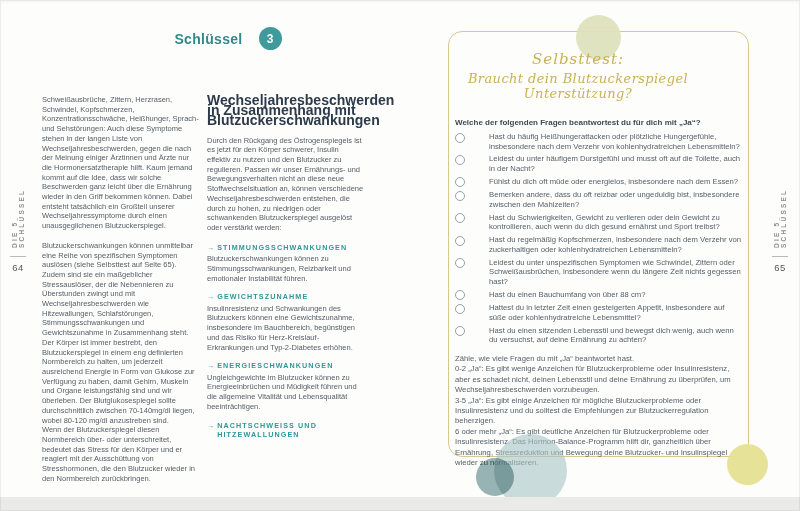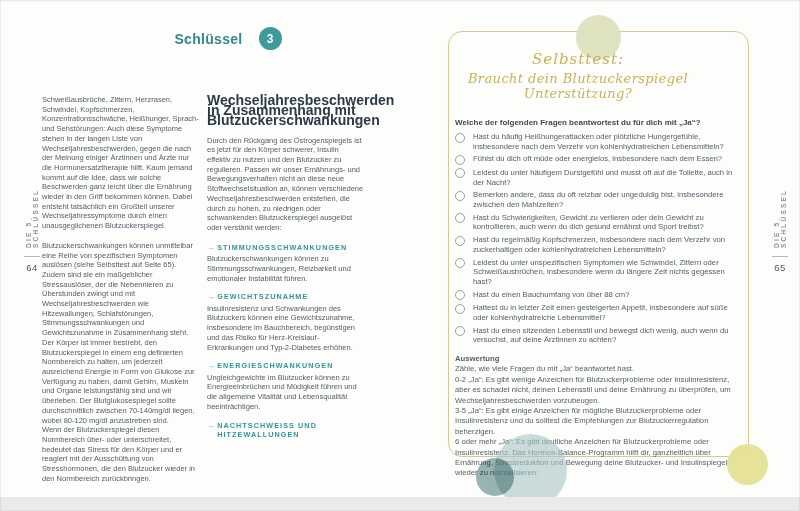--- a/index.html
+++ b/index.html
@@ -9,21 +9,21 @@
     font-family:"Liberation Sans", sans-serif;
     -webkit-font-smoothing:antialiased;
   }
   .spread{position:absolute;inset:0;background:#fdfdfc;}
   .photo-edge{position:absolute;inset:0;pointer-events:none;z-index:9;
     box-shadow:inset 0 0 0 1px rgba(0,0,0,0.05), inset 0 2px 3px rgba(0,0,0,0.04);}
   .photo-bottom{position:absolute;left:0;right:0;top:497px;height:14px;background:#eaeae8;z-index:6;}
 
   
   .sidebar{position:absolute;top:176px;width:26px;display:flex;flex-direction:column;align-items:center;z-index:4;}
-  .sidebar-left{left:19px;}
+  .sidebar-left{left:5px;}
   .sidebar-right{left:767px;}
   .vlabel{
     writing-mode:vertical-rl;transform:rotate(180deg);
     font-size:6.5px;font-weight:bold;letter-spacing:2.2px;color:#8f8f8d;height:72px;
   }
   .side-divider{width:16px;border:none;border-top:1px solid #b9b9b7;margin:8px 0 5px 0;}
   .page-number{font-size:9.5px;color:#54585b;letter-spacing:.5px;}
 
   
   .title-block{position:absolute;left:98px;top:27px;width:260px;text-align:center;z-index:3;}
@@ -57,21 +57,21 @@
     border:1px solid #d9c88c;border-radius:14px;z-index:2;background:transparent;
   }
   .script-heading{position:absolute;left:428px;top:50px;width:300px;text-align:center;z-index:3;
     font-family:"DejaVu Serif", serif;font-style:italic;color:#c9b253;}
   .script-line1{font-size:15px;letter-spacing:1px;}
   .script-line2{font-size:13px;letter-spacing:.4px;margin-top:3px;}
 
   .selftest-content{position:absolute;left:455px;top:118px;width:287px;z-index:3;}
   .quiz-intro{font-size:8px;font-weight:bold;color:#3e4a54;margin:0 0 5px 0;}
   .question-list{list-style:none;margin:0;padding:0;}
-  .question-list li{display:flex;gap:8px;margin-bottom:3px;font-size:7.7px;line-height:9.7px;color:#535f68;}
+  .question-list li{display:flex;gap:24px;margin-bottom:3px;font-size:7.7px;line-height:9.7px;color:#535f68;}
   .checkbox{flex:none;width:8px;height:8px;border:1.2px solid #92a2aa;border-radius:50%;margin-top:.5px;background:#ffffff;}
   .evaluation{margin-top:9px;}
   .eval-heading{font-size:8px;font-weight:bold;color:#3e4a54;margin:0 0 3px 0;}
   .evaluation p{margin:0;font-size:7.7px;line-height:10.4px;color:#535f68;}
 
   
   .circle{position:absolute;border-radius:50%;}
   .c-top-sage{left:576px;top:15px;width:45px;height:45px;background:#dde1bd;opacity:.95;z-index:2;}
   .c-bottom-big{left:494px;top:434px;width:73px;height:73px;background:#a8c5c4;opacity:.6;z-index:4;}
   .c-bottom-dark{left:476px;top:458px;width:38px;height:38px;background:#7fa2a3;opacity:.8;mix-blend-mode:multiply;z-index:5;}
@@ -151,28 +151,28 @@
 
   <div class="selftest-content">
     <p class="quiz-intro">Welche der folgenden Fragen beantwortest du für dich mit „Ja“?</p>
     <ul class="question-list">
       <li>
         <span class="checkbox"></span>
         <span>Hast du häufig Heißhungerattacken oder plötzliche Hungergefühle, insbesondere nach dem Verzehr von kohlenhydratreichen Lebensmitteln?</span>
       </li>
       <li>
         <span class="checkbox"></span>
+        <span>Leidest du unter häufigem Durstgefühl und musst oft auf die Toilette, auch in der Nacht?</span>
+      </li>
+      <li>
+        <span class="checkbox"></span>
         <span>Fühlst du dich oft müde oder energielos, insbesondere nach dem Essen?</span>
       </li>
       <li>
         <span class="checkbox"></span>
-        <span>Leidest du unter häufigem Durstgefühl und musst oft auf die Toilette, auch in der Nacht?</span>
-      </li>
-      <li>
-        <span class="checkbox"></span>
         <span>Bemerken andere, dass du oft reizbar oder ungeduldig bist, insbesondere zwischen den Mahlzeiten?</span>
       </li>
       <li>
         <span class="checkbox"></span>
         <span>Hast du Schwierigkeiten, Gewicht zu verlieren oder dein Gewicht zu kontrollieren, auch wenn du dich gesund ernährst und Sport treibst?</span>
       </li>
       <li>
         <span class="checkbox"></span>
         <span>Hast du regelmäßig Kopfschmerzen, insbesondere nach dem Verzehr von zuckerhaltigen oder kohlenhydratreichen Lebensmitteln?</span>
       </li>
@@ -183,25 +183,24 @@
       <li>
         <span class="checkbox"></span>
         <span>Hast du einen Bauchumfang von über 88 cm?</span>
       </li>
       <li>
         <span class="checkbox"></span>
         <span>Hattest du in letzter Zeit einen gesteigerten Appetit, insbesondere auf süße oder kohlenhydratreiche Lebensmittel?</span>
       </li>
       <li>
         <span class="checkbox"></span>
-        <span>Hast du einen sitzenden Lebensstil und bewegst dich wenig, auch wenn du versuchst, auf deine Ärztinnen zu achten?</span>
+        <span>Hast du einen sitzenden Lebensstil und bewegst dich wenig, auch wenn du versuchst, auf deine Ernährung zu achten?</span>
       </li>
     </ul>
     <div class="evaluation">
-      <p class="eval-heading">Auswertung</p>
       <p>Zähle, wie viele Fragen du mit „Ja“ beantwortet hast.</p>
       <p>0-2 „Ja“: Es gibt wenige Anzeichen für Blutzuckerprobleme oder Insulinresistenz, aber es schadet nicht, deinen Lebensstil und deine Ernährung zu überprüfen, um Wechseljahresbeschwerden vorzubeugen.</p>
       <p>3-5 „Ja“: Es gibt einige Anzeichen für mögliche Blutzuckerprobleme oder Insulinresistenz und du solltest die Empfehlungen zur Blutzuckerregulation beherzigen.</p>
       <p>6 oder mehr „Ja“: Es gibt deutliche Anzeichen für Blutzuckerprobleme oder Insulinresistenz. Das Hormon-Balance-Programm hilft dir, ganzheitlich über Ernährung, Stressreduktion und Bewegung deine Blutzucker- und Insulinspiegel wieder zu normalisieren.</p>
     </div>
   </div>
 
   <div class="sidebar sidebar-right">
     <div class="vlabel">DIE 5 SCHLÜSSEL</div>
     <hr class="side-divider">

